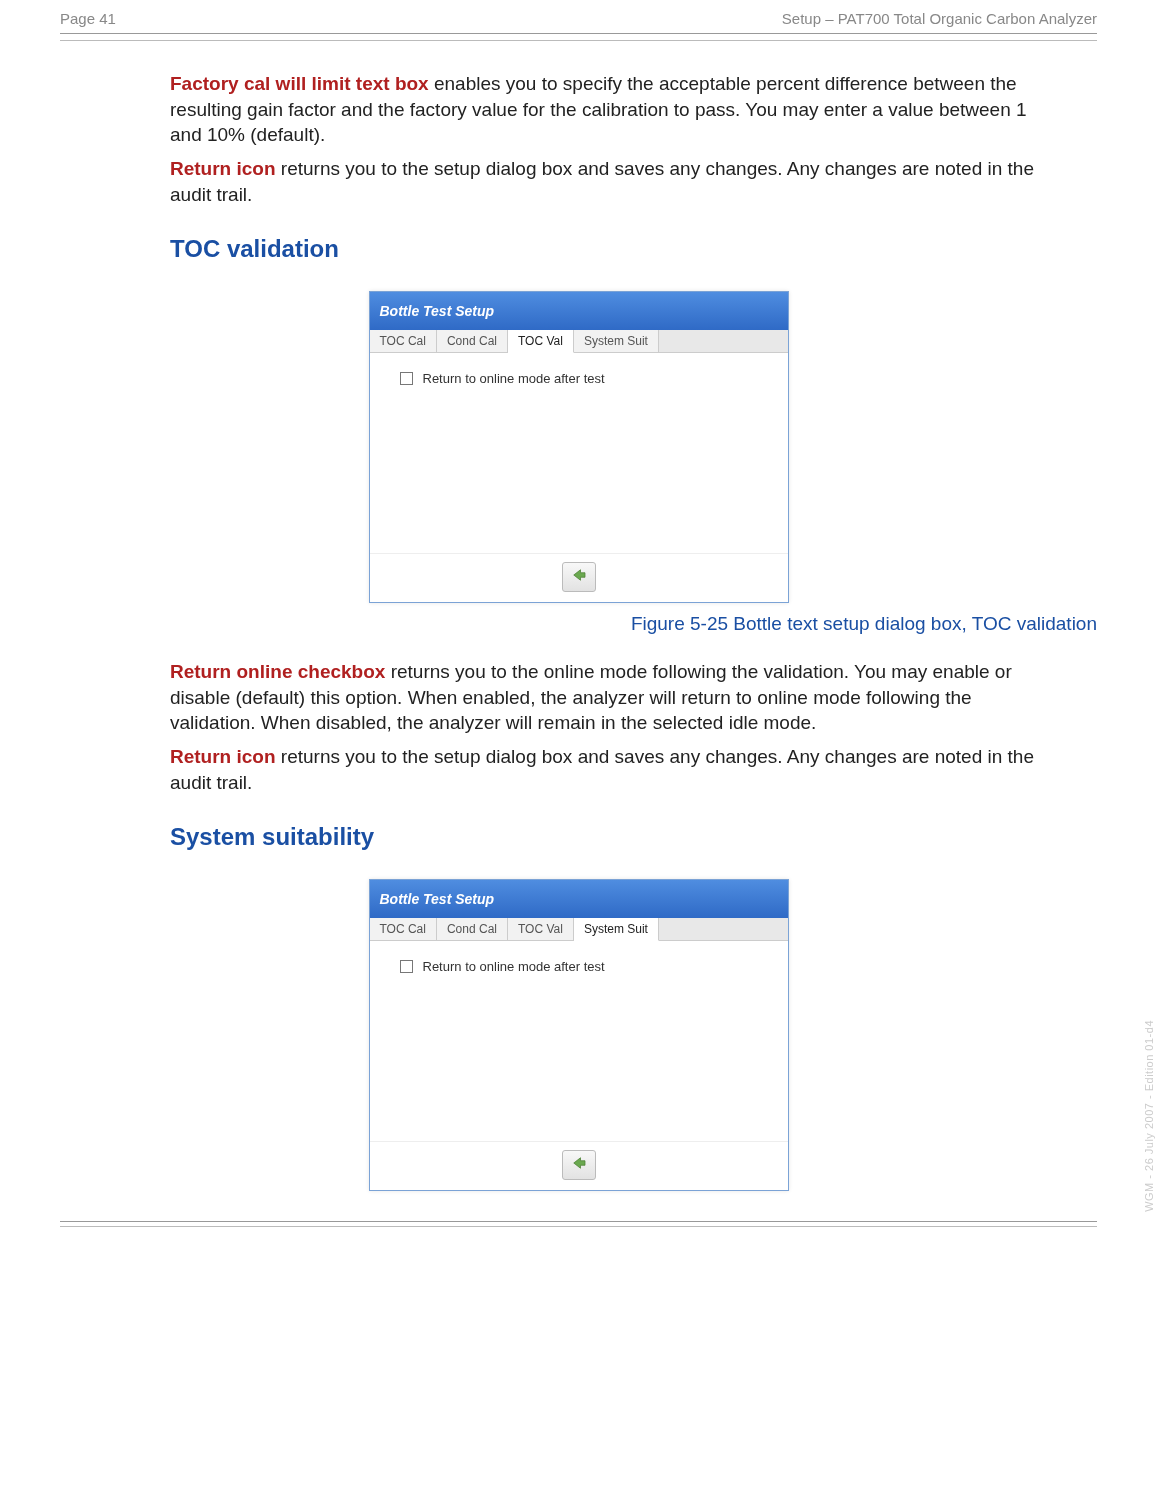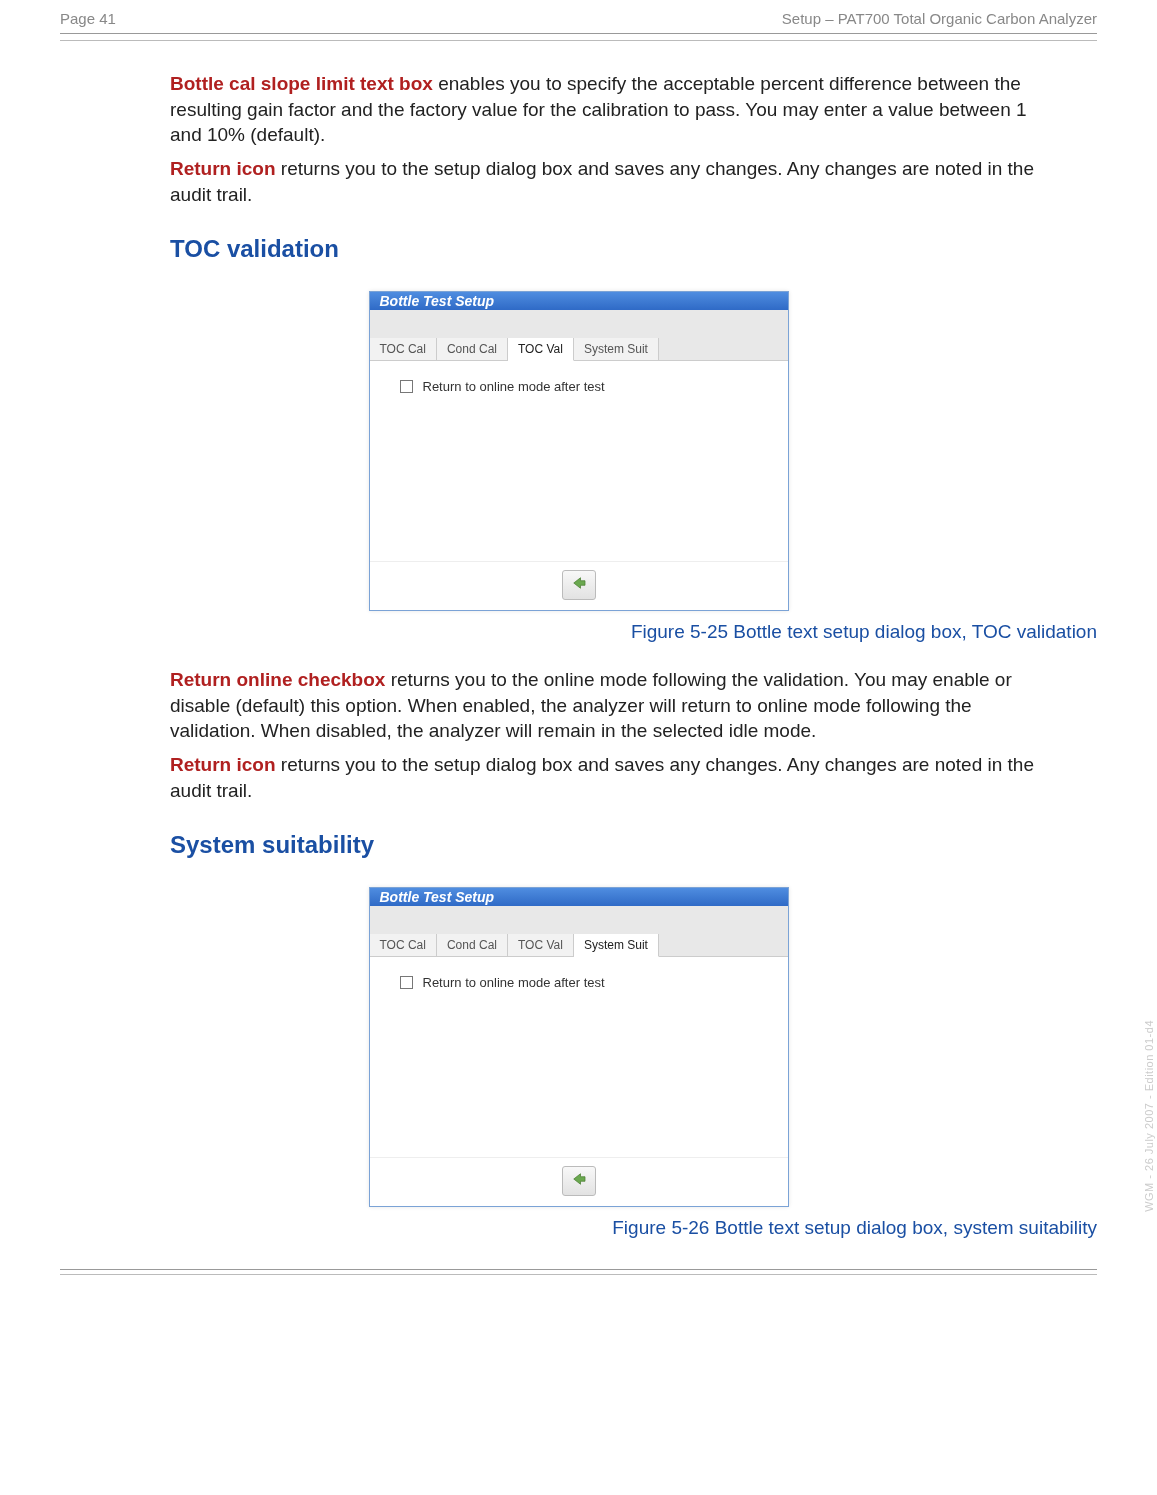--- a/index.html
+++ b/index.html
@@ -48,36 +48,35 @@
     width: 420px;
     border: 1px solid #7ba3d6;
     background: #fff;
     box-shadow: 0 0 4px rgba(0,0,0,0.1);
   }
   .dlg-title {
     background: linear-gradient(#4f8de0, #2f6ac6);
     color: #fff;
     font-weight: bold;
     font-size: 14px;
-    padding: 1px 10px;
+    padding: 11px 10px;
     font-style: italic;
   }
   .dlg-tabs {
     display: flex;
     background: #e8e8e8;
     border-bottom: 1px solid #ccc;
     font-size: 12px;
   }
   .dlg-tab {
     padding: 4px 10px;
     border-right: 1px solid #ccc;
     background: #f2f2f2;
     color: #555;
     cursor: pointer;
-    margin-top: 28px;
   }
   .dlg-tab.active {
     background: #fff;
     color: #222;
     border-bottom: 1px solid #fff;
     margin-bottom: -1px;
   }
   .dlg-body {
     min-height: 200px;
     padding: 18px 18px 10px 30px;
@@ -136,21 +135,21 @@
 
   <div class="top-header">
     <span>Page 41</span>
     <span>Setup – PAT700 Total Organic Carbon Analyzer</span>
   </div>
   <hr class="hr-top">
   <hr class="hr-top2">
 
   <div class="body-text">
     <p class="para">
-      <span class="bold-red">Bottle cal slope limit text box</span><span> enables you to specify the acceptable percent difference between the resulting gain factor and the factory value for the calibration to pass. You may enter a value between 1 and 10% (default).</span>
+      <span class="bold-red">Factory cal will limit text box</span><span> enables you to specify the acceptable percent difference between the resulting gain factor and the factory value for the calibration to pass. You may enter a value between 1 and 10% (default).</span>
     </p>
     <p class="para">
       <span class="bold-red">Return icon</span><span> returns you to the setup dialog box and saves any changes. Any changes are noted in the audit trail.</span>
     </p>
   </div>
 
   <h2 class="section-heading">TOC validation</h2>
 
   <div class="dialog-wrap">
     <div class="dialog">
@@ -210,19 +209,18 @@
         <div class="return-btn">
           <span>
             <svg viewBox="0 0 24 24">
                 <path fill="#6aa84f" stroke="#4b7f33" stroke-width="1" d="M14 5 L14 9 L20 9 L20 15 L14 15 L14 19 L5 12 Z"></path>
               </svg>
           </span>
         </div>
       </div>
     </div>
   </div>
-  <div class="figure-caption">Figure 5-26 Bottle text setup dialog box, system suitability</div>
 
   <hr class="hr-bottom">
   <hr class="hr-bottom2">
 
   <div class="side-text">WGM - 26 July 2007 - Edition 01-d4</div>
 </div>
 
 </body></html>

